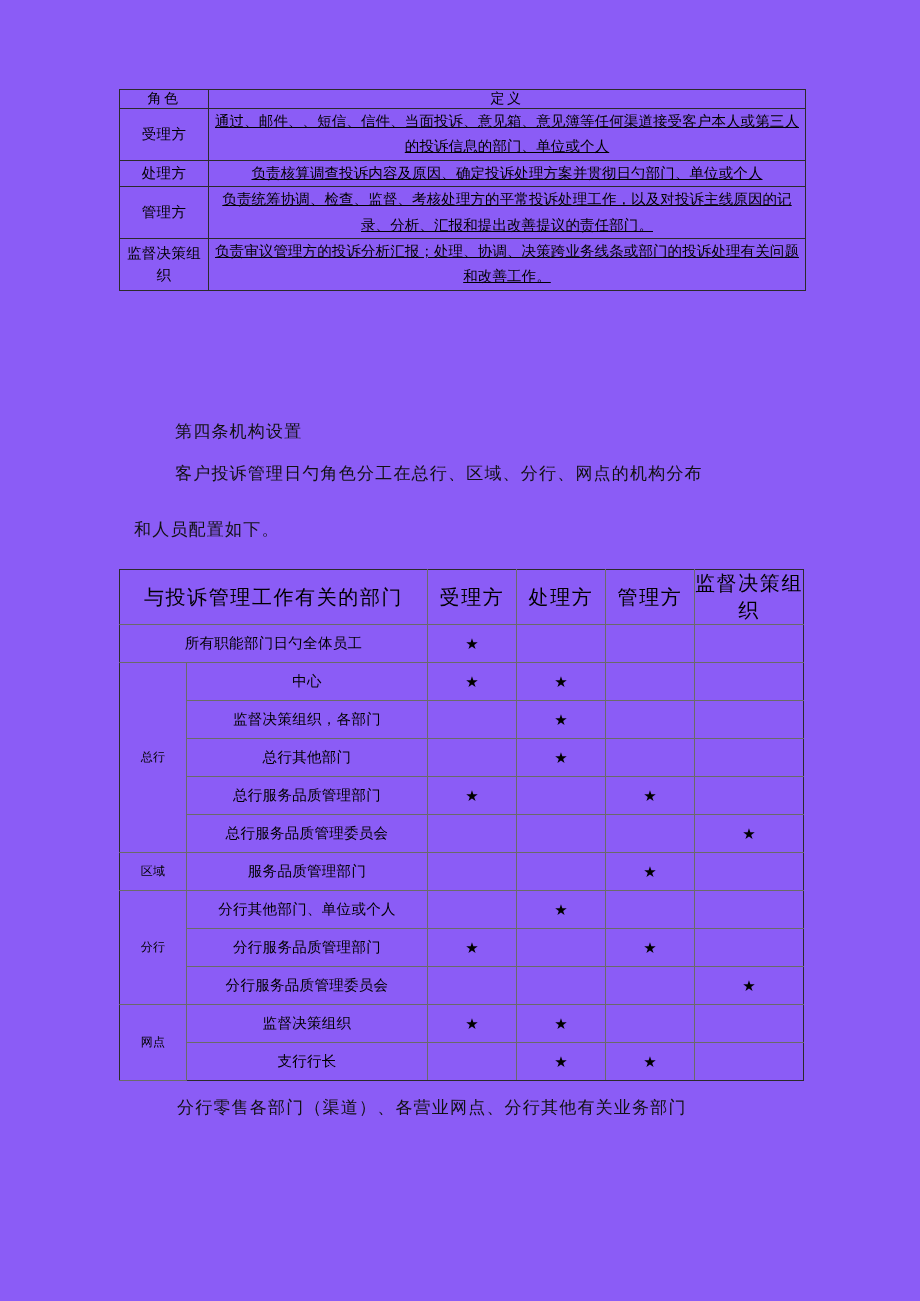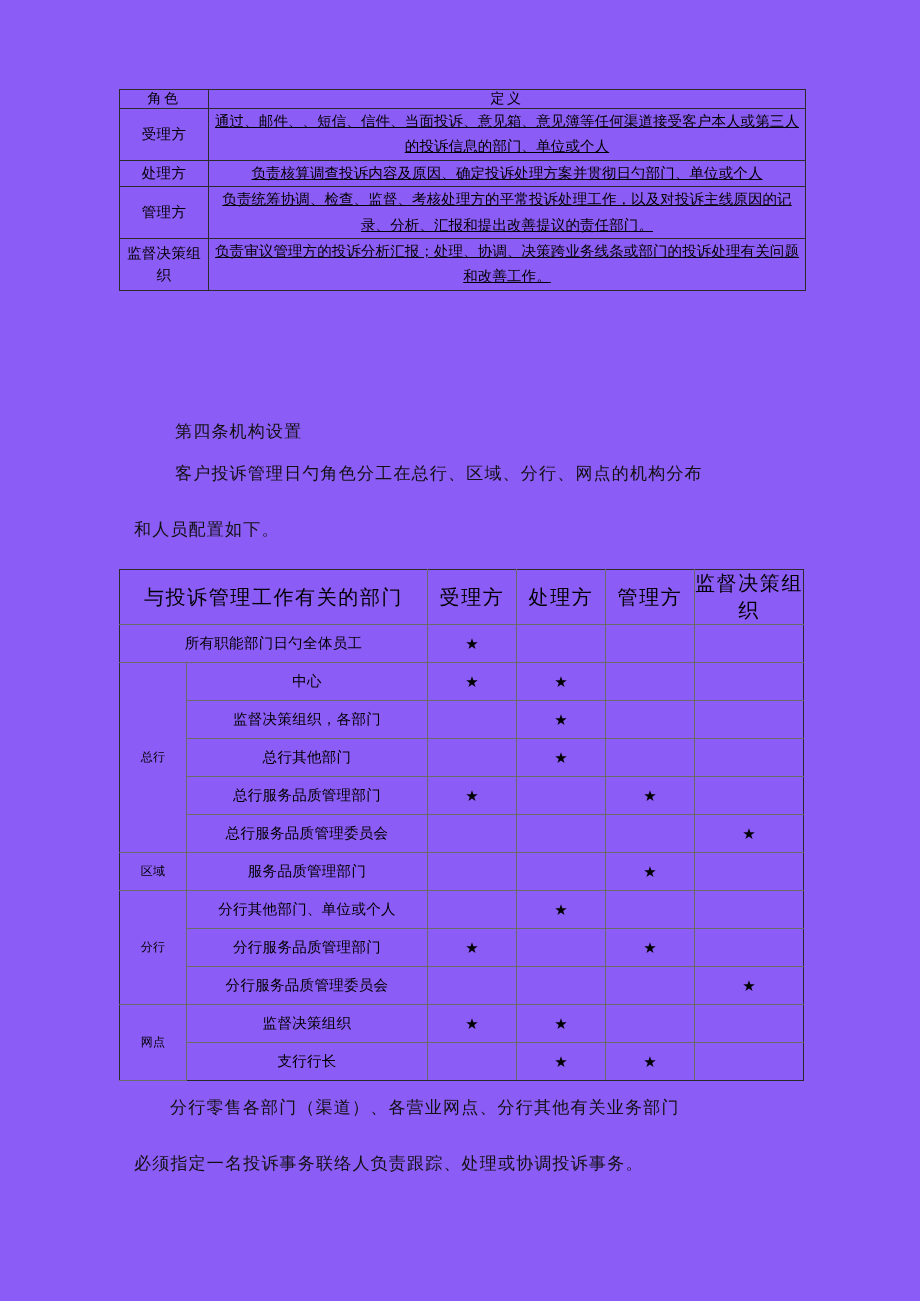--- a/index.html
+++ b/index.html
@@ -71,21 +71,21 @@
     position: absolute;
     font-family: "Liberation Serif", "DejaVu Serif", serif;
     font-size: 17px;
     letter-spacing: 1.2px;
     color: #111;
     white-space: nowrap;
   }
   .p-article  { left: 175px; top: 420px; }
   .p-line1    { left: 175px; top: 462px; }
   .p-line2    { left: 134px; top: 518px; }
-  .p-foot1    { left: 170px; top: 1096px; text-align: right; }
+  .p-foot1    { left: 177px; top: 1096px; text-align: right; }
   .p-foot2    { left: 134px; top: 1152px; }
 
   
   .tbl-org {
     position: absolute;
     left: 119px;
     top: 569px;
     width: 681px;
     border-collapse: collapse;
     table-layout: fixed;
@@ -279,15 +279,14 @@
         <td class="cellname sect-top sect-bot">支行行长</td>
         <td class="star sect-top sect-bot"></td>
         <td class="star sect-top sect-bot">★</td>
         <td class="star sect-top sect-bot">★</td>
         <td class="star sect-top sect-bot thick-r"></td>
       </tr>
     </tbody>
   </table>
 
   <div class="para p-foot1">分行零售各部门（渠道）、各营业网点、分行其他有关业务部门</div>
-  <div class="para p-foot2">必须指定一名投诉事务联络人负责跟踪、处理或协调投诉事务。</div>
 
 </div>
 
 </body></html>

